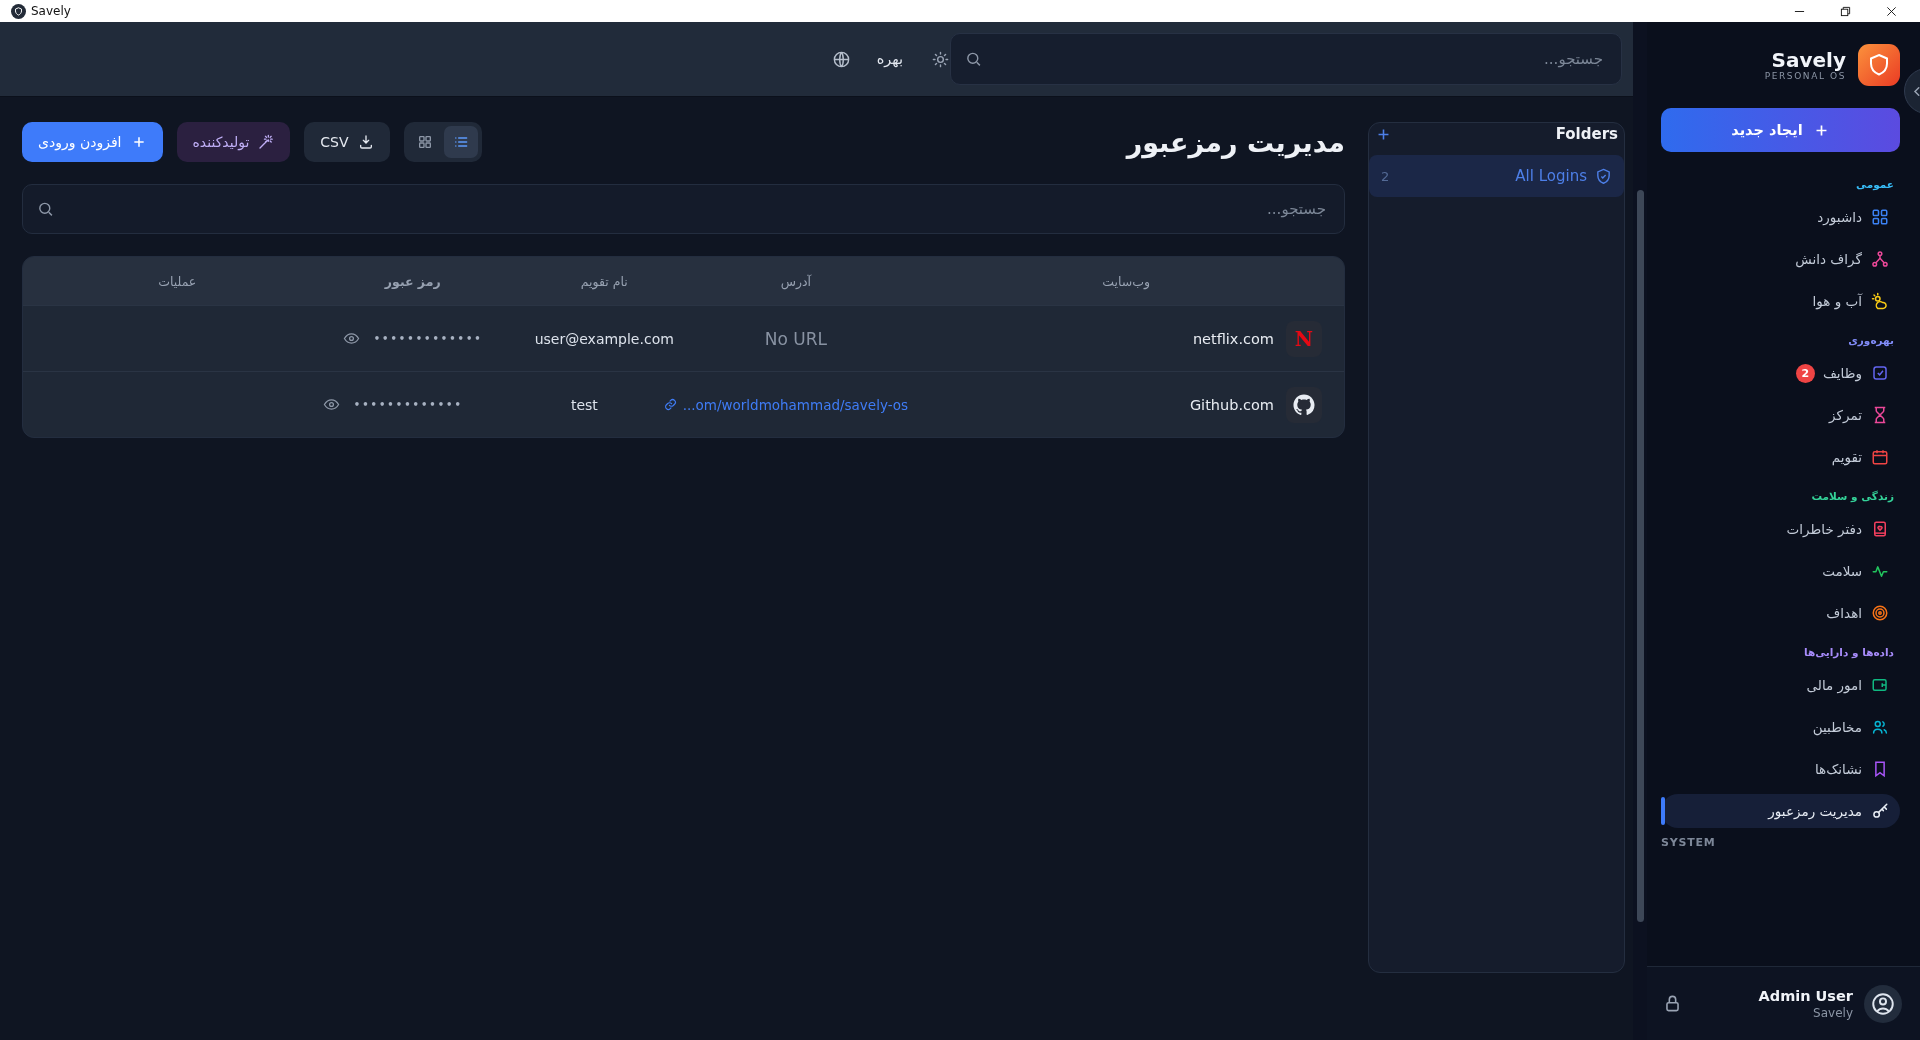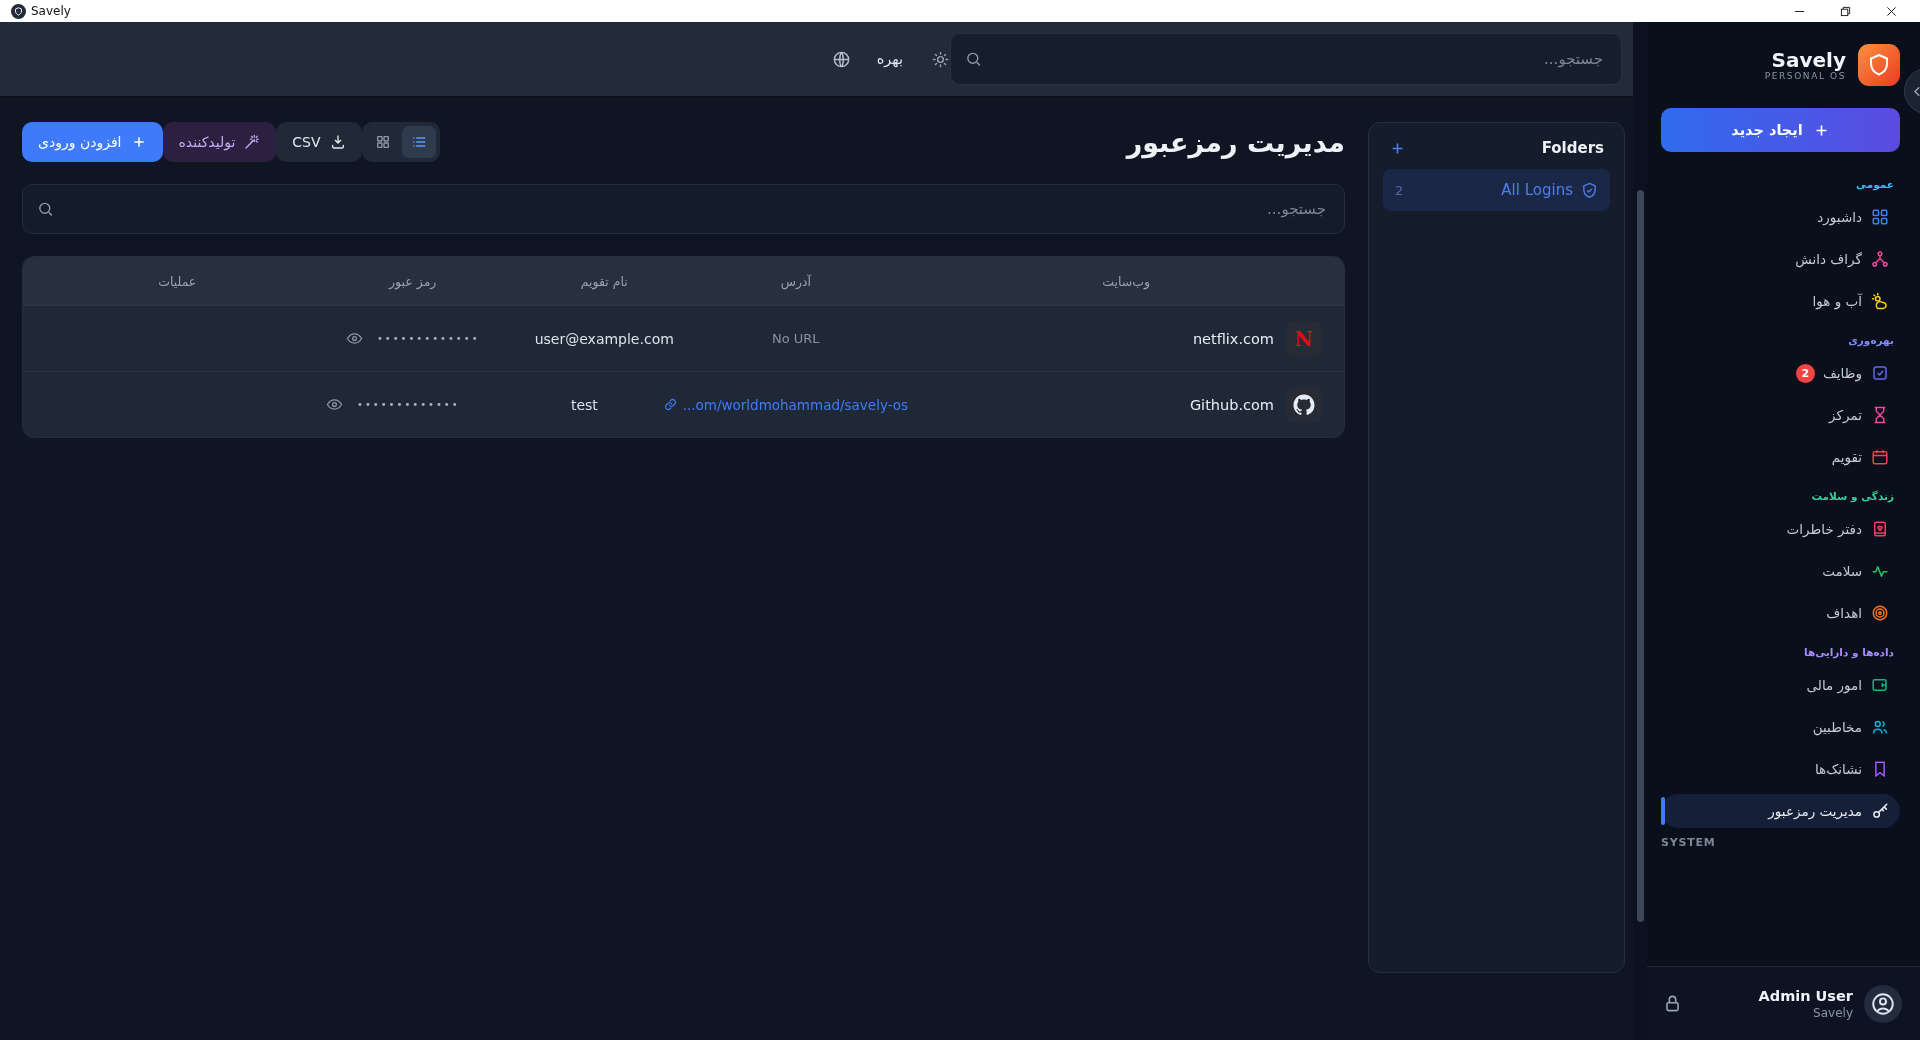--- a/index.html
+++ b/index.html
@@ -26,60 +26,60 @@
   .topbar-search input::placeholder, .pw-search input::placeholder { color:#7c8797; }
   .search-glyph { position:absolute; left:14px; top:50%; transform:translateY(-50%); color:#8e98a8; display:flex; }
   .topbar-controls { margin-inline-start:auto; display:flex; align-items:center; gap:28px; color:#b6bfcc; }
   .lang-switch { display:flex; align-items:center; gap:26px; cursor:pointer; }
   .lang-label { color:#e3e8f0; font-size:14.5px; }
 
   
   .content { flex:1; display:flex; flex-direction:row; padding:25px 22px 22px 22px; gap:23px; overflow:hidden; }
 
   
-  .folders-panel { flex:0 0 257px; height:851px; background:#151c2c; border:1px solid #242e40; border-radius:12px; padding:14px; }
+  .folders-panel { flex:0 0 257px; height:851px; background:#151c2c; border:1px solid #242e40; border-radius:12px; padding:0; }
   .folders-head { display:flex; align-items:center; justify-content:space-between; padding:2px 6px 12px 6px; }
   .folders-title { color:#eef1f6; font-size:15px; font-weight:bold; }
   .folders-add { color:#4d7fe8; cursor:pointer; display:flex; }
   .folder-item { height:42px; background:#1b2747; border-radius:8px; display:flex; align-items:center; padding:0 12px; gap:8px; cursor:pointer; }
   .folder-item .f-label { color:#4d7fe8; font-size:15px; }
   .folder-item .f-count { margin-inline-start:auto; color:#546a96; font-size:13px; }
   .folder-icon { color:#4d7fe8; display:flex; }
 
   
   .pw-section { flex:1; display:flex; flex-direction:column; }
   .pw-header { display:flex; align-items:center; justify-content:space-between; margin-bottom:22px; }
   .pw-title { color:#eef1f6; font-size:27px; font-weight:bold; }
-  .pw-actions { display:flex; align-items:center; gap:0; }
+  .pw-actions { display:flex; align-items:center; gap:14px; }
   .btn { height:40px; border:none; border-radius:10px; display:flex; align-items:center; gap:9px; padding:0 16px; font-size:14px; cursor:pointer; font-family:inherit; }
   .btn-add { background:#3e7bfa; color:#fff; }
   .btn-generator { background:#2b2040; color:#bfaef5; }
   .btn-csv { background:#202938; color:#e5e9f0; }
   .view-toggle { height:40px; background:#202938; border-radius:10px; display:flex; align-items:center; padding:4px; gap:2px; }
   .seg { width:34px; height:32px; border-radius:7px; display:flex; align-items:center; justify-content:center; color:#8e98a8; cursor:pointer; }
   .seg.active { background:#2f3a4d; color:#5d9bfc; }
 
   .pw-search { position:relative; height:50px; background:#141b2a; border:1px solid #232d3f; border-radius:10px; margin-bottom:22px; display:flex; align-items:center; }
 
   
   .pw-table { background:#1f2836; border:1px solid #232d3f; border-radius:12px; overflow:hidden; }
   .t-head { display:flex; height:48px; background:#27303f; align-items:center; }
   .t-row { display:flex; height:66px; align-items:center; border-top:1px solid #2a3444; }
   .th { color:#97a1b1; font-size:12.5px; }
   .th, .td { display:flex; align-items:center; justify-content:center; }
   .c-website { flex:0 0 33%; }
   .c-address { flex:0 0 17%; }
   .c-username { flex:0 0 12%; }
-  .c-password { flex:0 0 17%; }
+  .c-password { flex:0 0 17%;font-weight:bold; }
   .c-actions { flex:0 0 21%;padding-left:31px; }
   .td.c-website { justify-content:flex-start; padding-inline-start:22px; gap:12px; }
   .site-tile { width:36px; height:36px; border-radius:8px; background:#262b36; display:flex; align-items:center; justify-content:center; }
   .netflix-n { color:#e50914; font-weight:bold; font-size:20px; font-family:"DejaVu Serif","Liberation Serif",serif; }
   .site-name { color:#e8ecf2; font-size:14.5px; }
-  .addr-muted { color:#8892a2; font-size:13px; }
+  .addr-muted { color:#8892a2; font-size:17px; }
   .addr-link { color:#3f7cf6; font-size:13.5px; display:flex; align-items:center; gap:6px; white-space:nowrap; }
   .user-val { color:#dde3ec; font-size:14px; }
   .pwd-cell { display:flex; align-items:center; gap:14px; color:#a8b2c2; }
   .pwd-dots { font-size:10px; letter-spacing:2px; color:#a8b2c2; }
   .eye-btn { color:#8e98a8; display:flex; cursor:pointer; }
 
   
   .sidebar { width:273px; background:#0a0f1c; display:flex; flex-direction:column; padding:14px 20px 0 14px; position:relative; }
   .brand { display:flex; align-items:center; gap:12px; margin-bottom:22px; padding-top:8px; }
   .brand-logo { width:42px; height:42px; border-radius:11px; background:linear-gradient(135deg,#fb923c,#ea3b24); display:flex; align-items:center; justify-content:center; color:#fff; }

